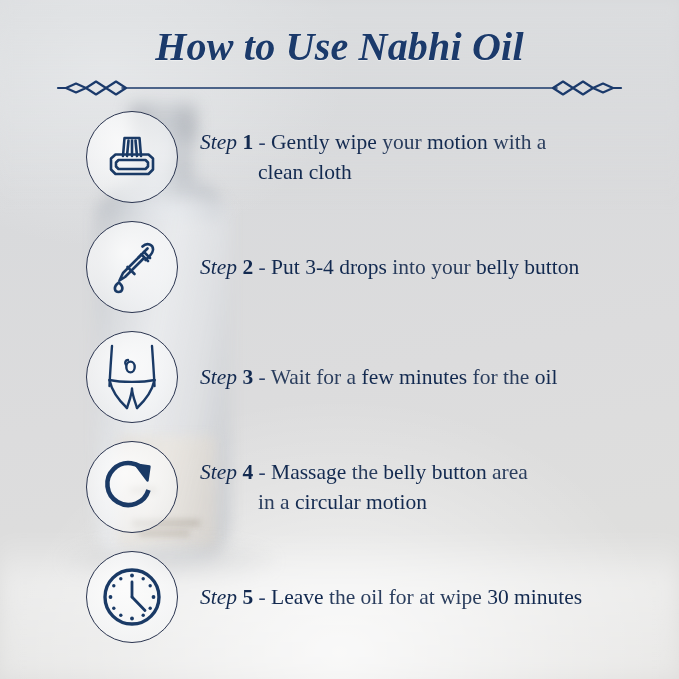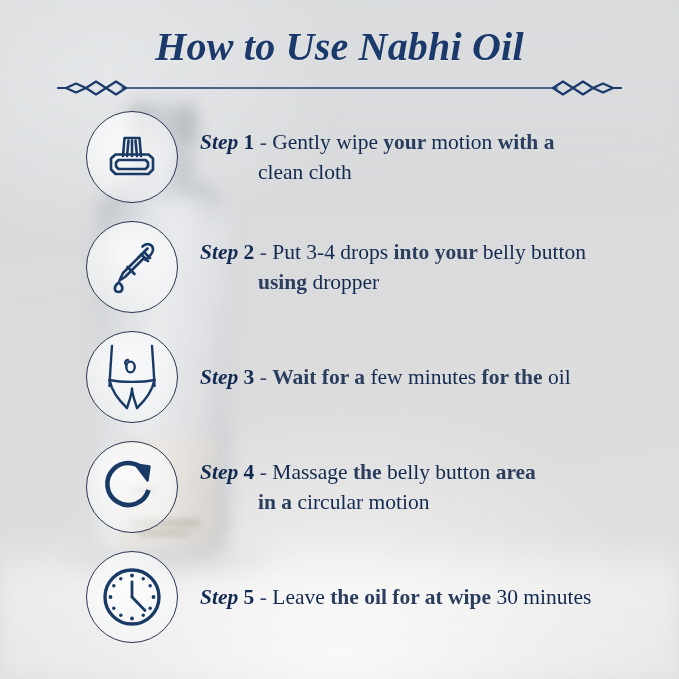--- a/index.html
+++ b/index.html
@@ -193,35 +193,35 @@
   .step-text {
     margin-left: 22px;
     font-family: "Liberation Serif", "DejaVu Serif", serif;
     font-size: 21.5px;
     line-height: 30px;
     color: #162c52;
     max-width: 452px;
   }
   .step-label {
     font-style: italic;
-    font-weight: bold;
+    font-weight: normal;
     color: #132a50;
     text-align: center;
   }
   .step-num {
     font-style: normal;
     font-weight: bold;
     color: #132a50;
   }
   .dash {
     font-weight: normal;
     color: #2c4068;
   }
   .b { font-weight: normal; color: #132a50; }
-  .r { font-weight: bold; color: #2b3e5e; }
+  .r { font-weight: normal; color: #2b3e5e; }
   .l2 { display: block; padding-left: 58px; }
 </style>
 </head>
 <body>
 
 <div id="poster">
 
   <div class="bg-art">
     <div class="top-haze"></div>
     <div class="bottle-cap"></div>
@@ -287,21 +287,20 @@
             <path d="M38.5 16.5 L45 23"></path>
             <path d="M38.5 16.5 L20 35 L16.5 42.5 L22 39 L40.5 20.5"></path>
             <path d="M24.5 29 L31.5 36"></path>
             <path d="M14 46 C10.5 49.5 11.5 54 15.5 54 C19.5 54 20.8 49.8 17.5 46.2 L15.8 44.4 Z"></path>
           </g>
         </svg>
       </div>
       <div class="step-text">
         <span class="step-label">Step</span> <span class="step-num">2</span> <span class="dash">-</span>
         <span><span class="b">Put 3-4 drops</span><span class="r"> into your </span><span class="b">belly button</span></span>
-        <span class="l2"><span class="r">using </span><span class="b">dropper</span></span>
       </div>
     </div>
 
     <div class="step-row">
       <div class="icon-badge">
         <svg width="66" height="66" viewBox="0 0 66 66">
           <g fill="none" stroke="#1a3a66" stroke-width="2.4" stroke-linejoin="round" stroke-linecap="round">
             <path d="M13 2 C12 16 11 30 10.5 42"></path>
             <path d="M53 2 C54 16 55 30 55.5 42"></path>
             <path d="M29 16 C26.5 16 25.5 18.5 26.8 20.5"></path>

